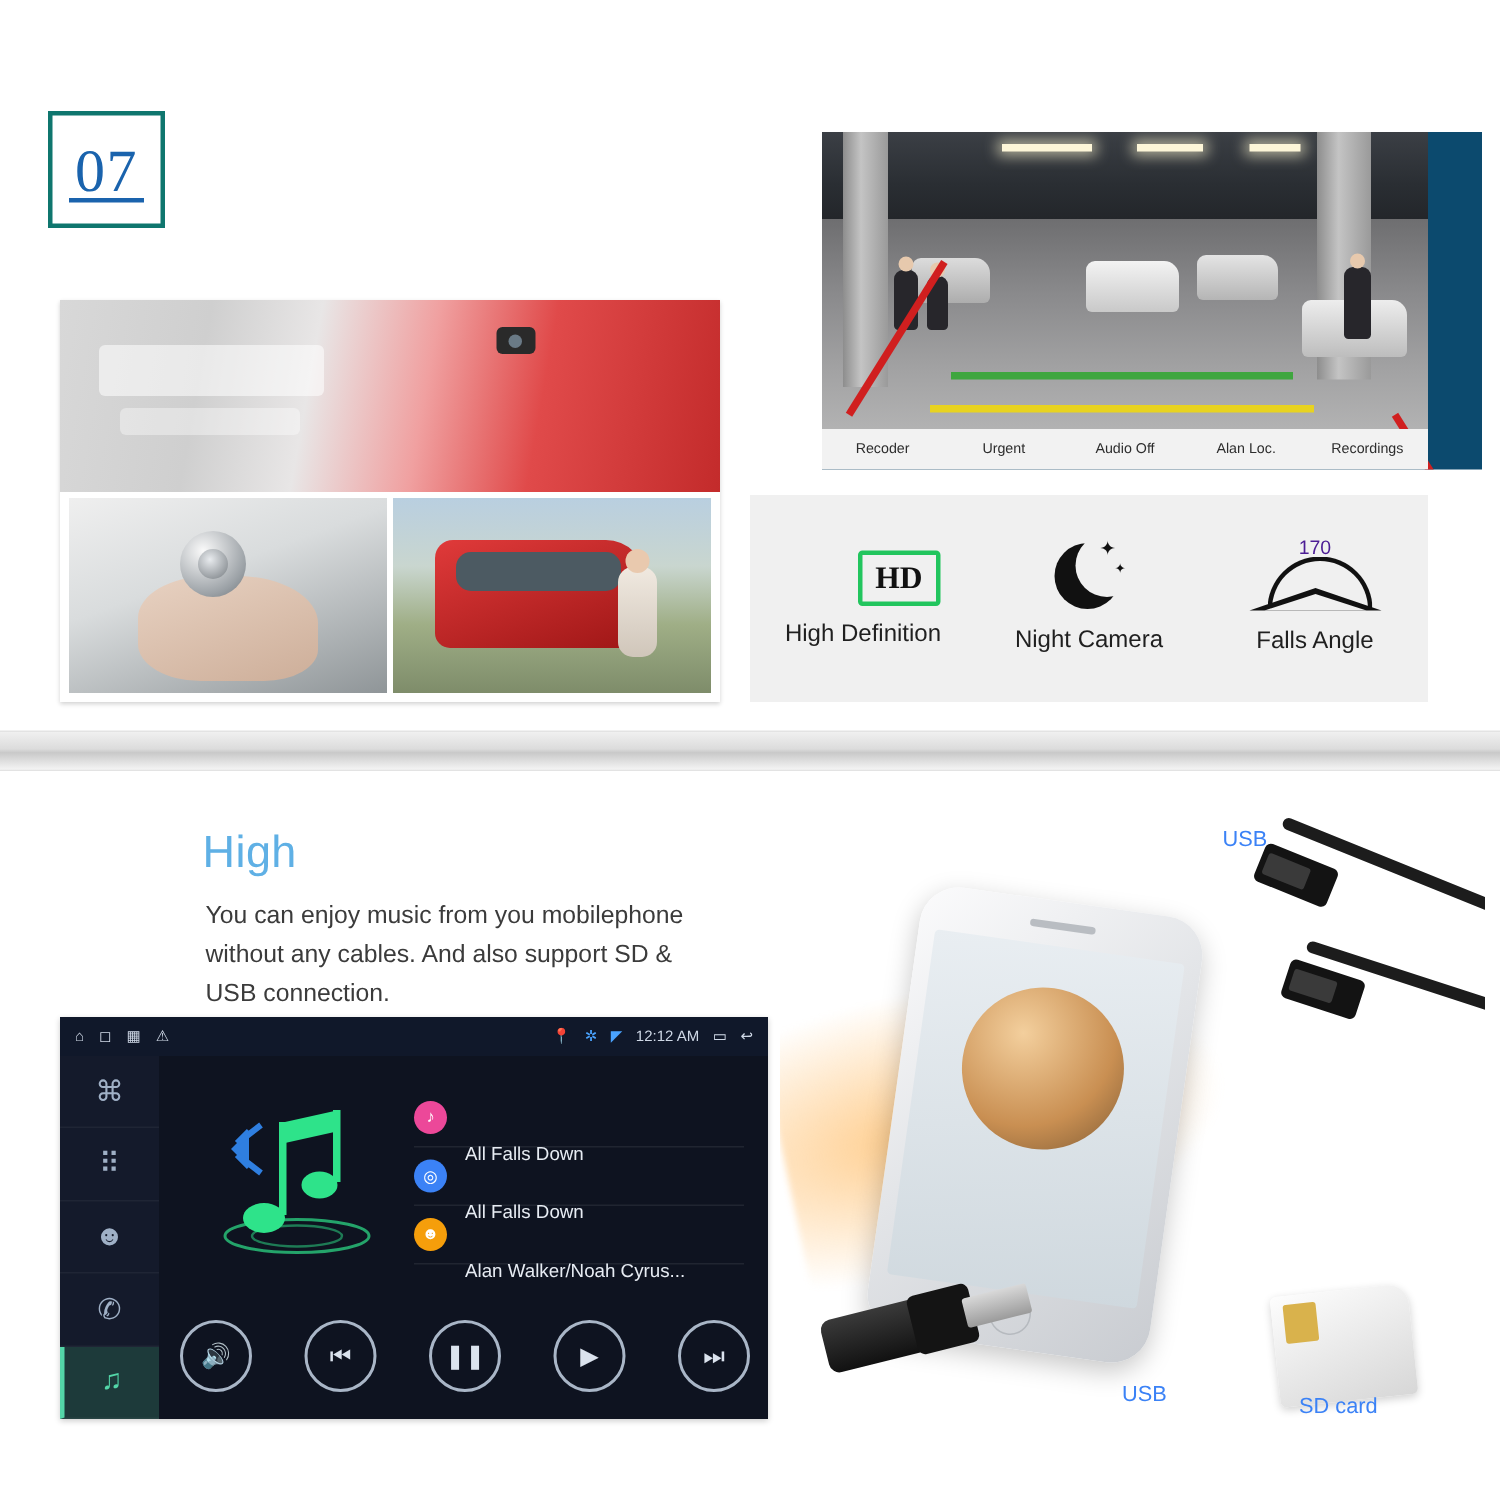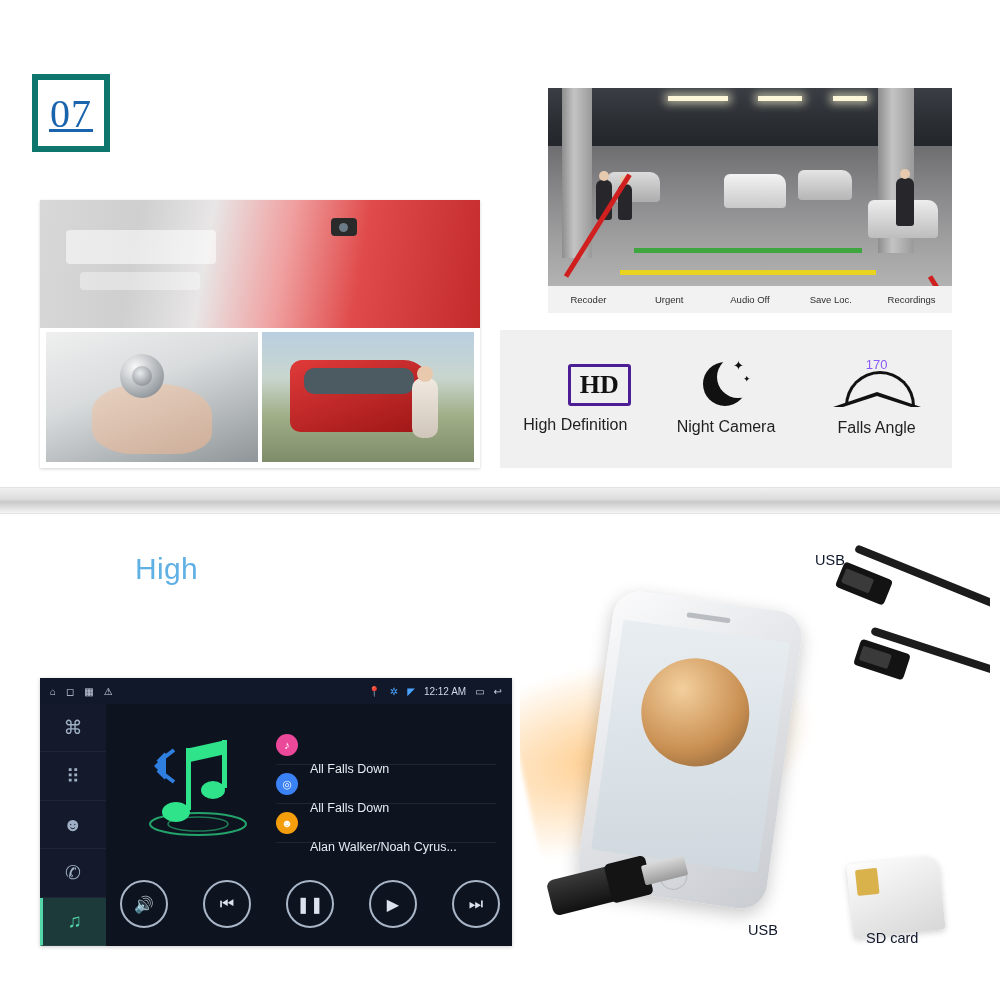--- a/index.html
+++ b/index.html
@@ -15,21 +15,21 @@
   .sec07{top:0;height:487px;}
   .sec08{top:512px;height:488px;}
 
   .divider{
     position:absolute;left:0;top:487px;width:1000px;height:25px;
     background:linear-gradient(to bottom,#f0f0f0 0%,#dcdcdc 45%,#c9c9c9 55%,#f4f4f4 100%);
     border-top:1px solid #e3e3e3;border-bottom:1px solid #e3e3e3;
   }
 
   .numbox{
-    position:absolute;width:78px;height:78px;border:6px solid #0f766e;
+    position:absolute;width:78px;height:78px;border:3px solid #0f766e;
     box-sizing:border-box;color:#1a63ad;font-size:40px;font-weight:400;
     display:flex;align-items:center;justify-content:center;
     font-family:"Liberation Serif", serif;letter-spacing:1px;
   }
   .numbox .bar{position:absolute;left:11px;right:11px;bottom:14px;height:3px;background:#1a63ad;}
 
   .sec-title{
     position:absolute;color:#5fb0e5;font-size:30px;font-weight:400;
     font-family:"Liberation Sans", sans-serif;letter-spacing:.3px;
   }
@@ -60,48 +60,48 @@
   .hand{position:absolute;left:46px;top:52px;width:120px;height:70px;border-radius:40% 45% 30% 35%;
      background:linear-gradient(160deg,#e8d2c2,#cdae99);}
   .redcar{position:absolute;left:28px;top:28px;width:140px;height:72px;border-radius:12px 26px 10px 10px;
      background:linear-gradient(160deg,#e03a3a,#9e1616);}
   .redcar:after{content:"";position:absolute;left:14px;top:8px;width:110px;height:26px;border-radius:10px;background:#4c5a62;}
   .kid{position:absolute;left:150px;top:46px;width:26px;height:60px;border-radius:10px;
      background:linear-gradient(180deg,#f0e9e0,#d0c6ba);}
   .kid:before{content:"";position:absolute;left:5px;top:-12px;width:16px;height:16px;border-radius:50%;background:#e9c9ae;}
 
   
-  .garage{left:548px;top:88px;width:404px;height:225px;background:#701a75;}
+  .garage{left:548px;top:88px;width:404px;height:225px;background:#0c4a6e;padding-left:36px;}
   .g-ceiling{position:absolute;left:0;top:0;width:404px;height:58px;
      background:linear-gradient(180deg,#3b3f45 0%,#2a2e33 60%,#23262a 100%);}
   .g-light{position:absolute;top:8px;height:5px;background:#fdf6d8;box-shadow:0 0 9px 3px rgba(255,248,210,.6);}
   .g-floor{position:absolute;left:0;top:58px;width:404px;height:167px;
      background:linear-gradient(180deg,#6e6e70 0%,#8a8a8c 30%,#a2a2a3 60%,#bdbdbd 100%);}
   .g-pillar{position:absolute;top:0;width:30px;height:150px;background:linear-gradient(90deg,#8d8d8d,#c4c4c4 40%,#9a9a9a);}
   .g-car{position:absolute;border-radius:6px 10px 4px 4px;}
   .g-person{position:absolute;background:#27262b;border-radius:6px 6px 3px 3px;}
   .g-person:before{content:"";position:absolute;left:50%;top:-9px;margin-left:-5px;width:10px;height:10px;border-radius:50%;background:#e7c9ad;}
   .guide{position:absolute;height:0;border-top:5px solid;}
   .g-bar{position:absolute;left:0;bottom:0;width:404px;height:27px;background:#f2f2f2;
      display:flex;align-items:center;}
   .g-bar span{flex:1;text-align:center;font-size:9.5px;color:#2d2d2d;}
 
   
   .feat{left:500px;top:330px;width:452px;height:138px;background:#f0f0f0;
      display:flex;align-items:center;justify-content:space-around;}
   .feat .item{width:150px;text-align:center;}
   .feat .label{font-size:16px;color:#1f1f1f;margin-top:10px;}
-  .hd{display:inline-block;border:3px solid #4c1d95;border-radius:3px;padding:3px 9px;
-     font-size:26px;font-weight:bold;color:#111;font-family:"Liberation Serif", serif;margin-left:48px;}
+  .hd{display:inline-block;border:3px solid #22c55e;border-radius:3px;padding:3px 9px;
+     font-size:21px;font-weight:bold;color:#111;font-family:"Liberation Serif", serif;margin-left:48px;}
   .moon{position:relative;width:46px;height:46px;margin:0 auto;}
   .moon .m{position:absolute;left:0;top:0;width:44px;height:44px;border-radius:50%;background:#111;}
   .moon .cut{position:absolute;left:14px;top:-6px;width:42px;height:42px;border-radius:50%;background:#f0f0f0;}
   .moon .star{position:absolute;color:#111;font-size:13px;}
   .wide{position:relative;width:92px;height:48px;margin:0 auto;}
-  .wide .num{position:absolute;left:0;right:0;top:-4px;text-align:center;font-size:13px;color:#8b5cf6;}
+  .wide .num{position:absolute;left:0;right:0;top:-4px;text-align:center;font-size:13px;color:#4c1d95;}
   .wide .arc{position:absolute;left:14px;top:10px;width:64px;height:32px;
      border:3px solid #111;border-bottom:none;border-radius:64px 64px 0 0;}
   .wide .base{position:absolute;left:2px;bottom:2px;width:0;height:0;
      border-left:44px solid transparent;border-right:44px solid transparent;border-bottom:15px solid #111;}
   .wide .basecut{position:absolute;left:12px;bottom:2px;width:0;height:0;
      border-left:34px solid transparent;border-right:34px solid transparent;border-bottom:11px solid #f0f0f0;}
 
   
   .headunit{left:40px;top:678px;width:472px;height:268px;background:#0e1320;box-shadow:0 1px 4px rgba(0,0,0,.2);}
   .hu-top{position:absolute;left:0;top:0;width:472px;height:26px;background:#10182a;display:flex;align-items:center;
@@ -144,21 +144,21 @@
   .usbhead:after{content:"";position:absolute;left:4px;top:6px;width:30px;height:15px;background:#3a3a3a;border-radius:2px;}
   .usbstick{position:absolute;left:28px;top:330px;width:140px;height:44px;transform:rotate(-14deg);}
   .usbstick .body{position:absolute;left:0;top:4px;width:92px;height:36px;border-radius:7px;
      background:linear-gradient(180deg,#3a3a3a,#111);}
   .usbstick .cap{position:absolute;left:60px;top:2px;width:42px;height:40px;border-radius:5px;background:#141414;}
   .usbstick .tip{position:absolute;left:96px;top:12px;width:44px;height:20px;border-radius:2px;
      background:linear-gradient(180deg,#d8d8d8,#9b9b9b);}
   .sdcard{position:absolute;left:330px;top:330px;width:92px;height:74px;border-radius:4px 14px 4px 4px;
      background:linear-gradient(160deg,#fdfdfd,#d7d7d7);box-shadow:0 2px 6px rgba(0,0,0,.18);transform:rotate(-6deg);}
   .sdcard .gold{position:absolute;left:8px;top:6px;width:22px;height:26px;background:#d9b24c;border-radius:2px;}
-  .plabel{position:absolute;font-size:14.5px;color:#0f172a;}
+  .plabel{position:absolute;font-size:14.5px;color:#3b82f6;}
 </style>
 </head>
 <body>
 
 <div class="page">
 
   <div class="sec sec07">
 
     <div class="numbox" style="left:32px;top:74px;">
       <span>07</span>
@@ -207,21 +207,21 @@
       <div class="guide" style="left:86px;top:160px;width:228px;border-color:#3fa63f;"></div>
       <div class="guide" style="left:72px;top:182px;width:256px;border-color:#e8d320;"></div>
       <div class="guide" style="left:56px;top:204px;width:288px;border-color:#d01f1f;"></div>
       <div class="guide" style="left:18px;top:186px;width:120px;border-color:#d01f1f;transform:rotate(-58deg);transform-origin:left center;"></div>
       <div class="guide" style="left:382px;top:186px;width:120px;border-color:#d01f1f;transform:rotate(58deg);transform-origin:left center;"></div>
 
       <div class="g-bar">
         <span>Recoder</span>
         <span>Urgent</span>
         <span>Audio Off</span>
-        <span>Save Loc.</span>
+        <span>Alan Loc.</span>
         <span>Recordings</span>
       </div>
     </div>
 
     <div class="imgblock feat">
       <div class="item">
         <span class="hd">HD</span>
         <div class="label">High Definition</div>
       </div>
       <div class="item">
@@ -244,20 +244,21 @@
       </div>
     </div>
   </div>
 
   <div class="divider"></div>
 
   <div class="sec sec08">
 
 
     <div class="sec-title" style="left:135px;top:40px;">High</div>
+    <div class="sec-body" style="left:137px;top:85px;width:340px;">You can enjoy music from you mobilephone without any cables. And also support SD &amp; USB connection.</div>
   </div>
 
   <div class="imgblock headunit">
     <div class="hu-top">
       <div class="left">
         <span>⌂</span>
         <span>◻</span>
         <span>▦</span>
         <span>⚠</span>
       </div>

